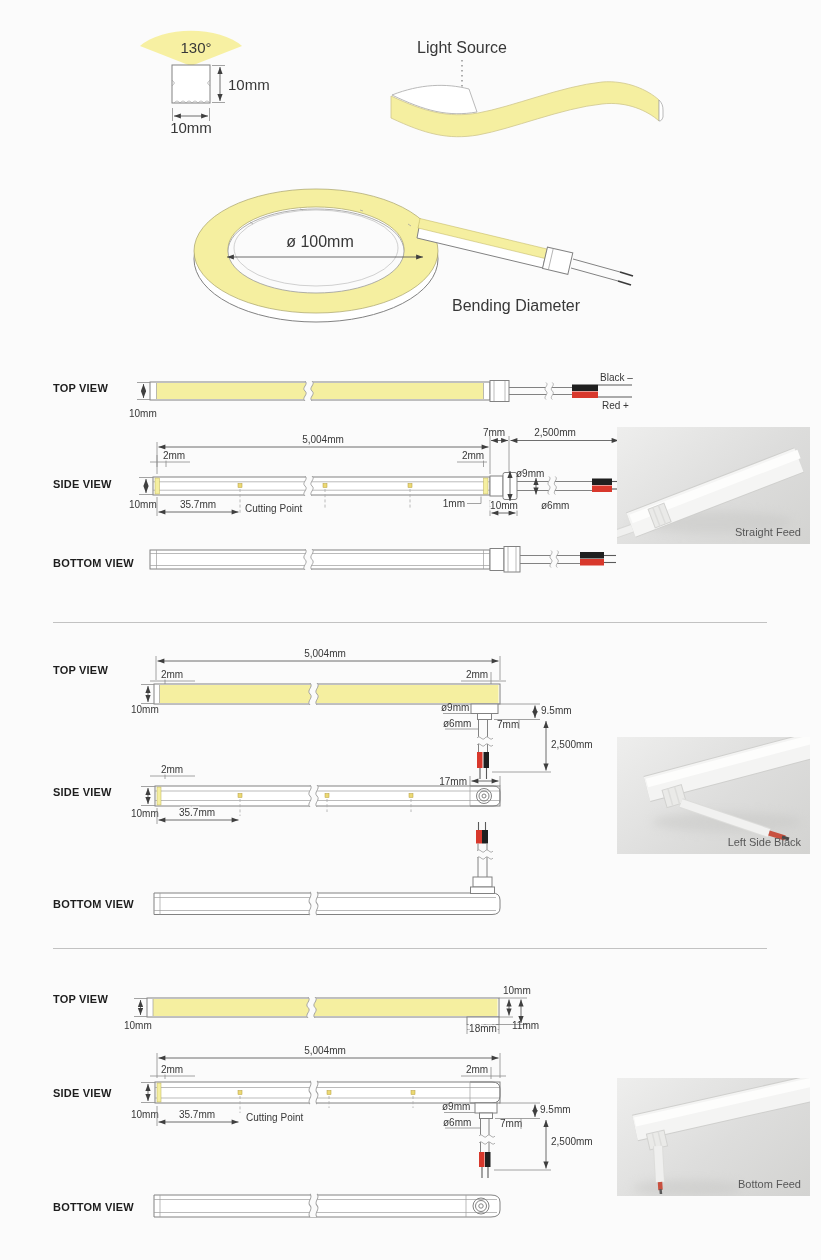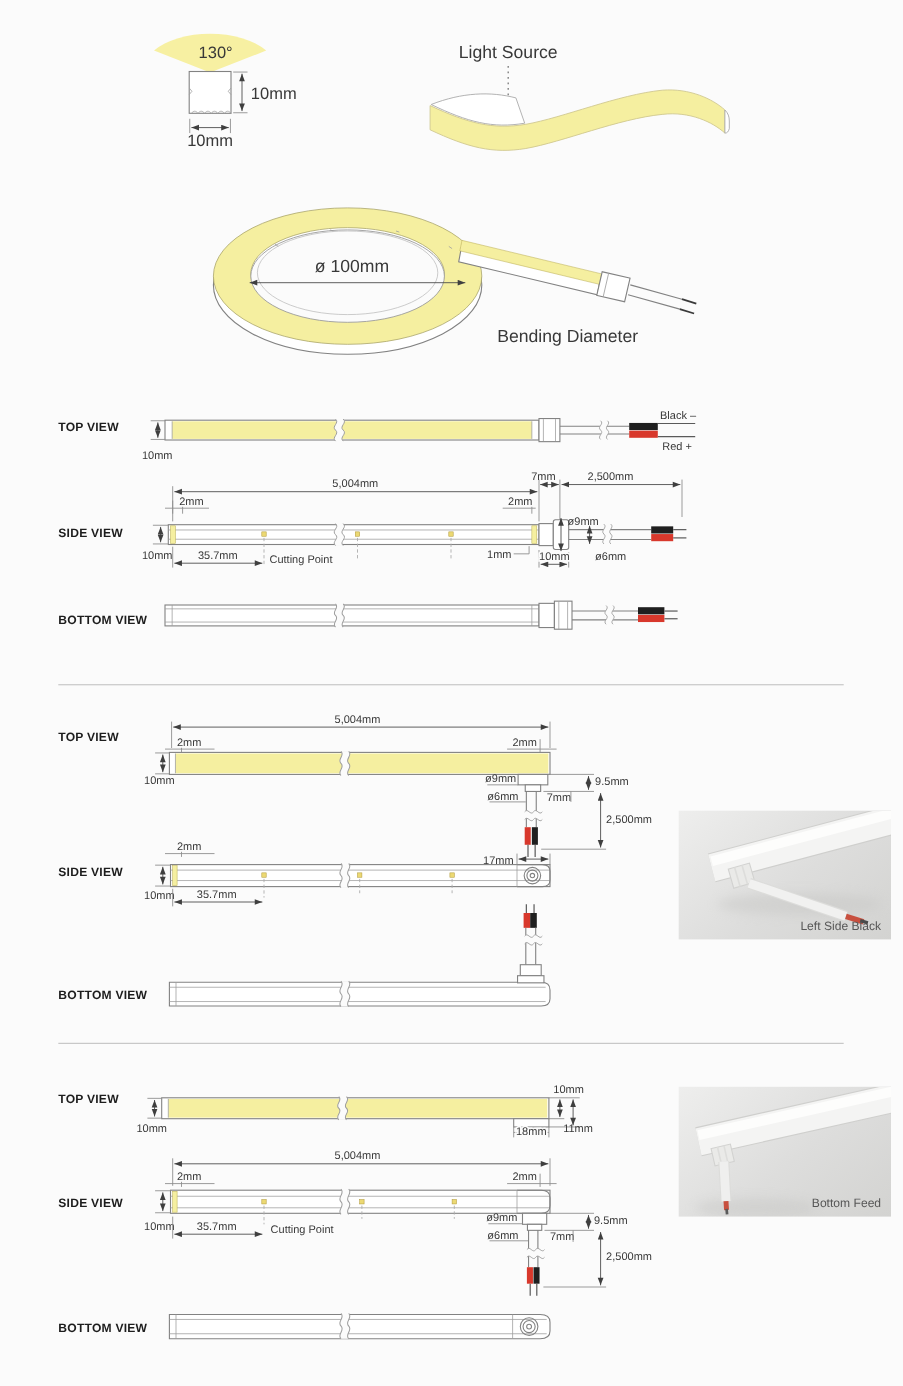--- a/index.html
+++ b/index.html
@@ -386,41 +386,57 @@
   <line x1="154" y1="1212.5" x2="497" y2="1212.5" class="inl"></line>
   <line x1="160" y1="1195" x2="160" y2="1217" class="inl"></line>
   <line x1="466" y1="1195" x2="466" y2="1217" class="inl"></line>
   <use href="#brk" transform="translate(310,1194) scale(1,1.15)"></use>
   <circle cx="481" cy="1206" r="8" class="oln"></circle>
   <circle cx="481" cy="1206" r="5.5" class="oln"></circle>
   <circle cx="481" cy="1206" r="2.2" class="oln"></circle>
 </g>
 </svg>
 
+<div class="photo" style="left:617px; top:427px;">
+  <svg width="193" height="117" viewBox="0 0 193 117">
+    <ellipse cx="95" cy="95" rx="80" ry="11" fill="#c7c7c5" opacity="0.5" style="filter:blur(5px)"></ellipse>
+    <line x1="-4" y1="108" x2="36" y2="94" stroke="#d8d8d6" stroke-width="9"></line>
+    <line x1="-4" y1="108" x2="36" y2="94" stroke="#f0f0ef" stroke-width="7"></line>
+    <line x1="14" y1="98" x2="182" y2="33" stroke="#cfcfcd" stroke-width="27"></line>
+    <line x1="14" y1="98" x2="182" y2="33" stroke="#f5f5f4" stroke-width="25"></line>
+    <line x1="14" y1="92" x2="182" y2="27" stroke="#fdfdfc" stroke-width="9"></line>
+    <g transform="rotate(-21 44 88)">
+      <rect x="34" y="78" width="17" height="20" fill="#eaeae8" stroke="#d2d2d0" stroke-width="1"></rect>
+      <line x1="39" y1="78" x2="39" y2="98" stroke="#dddddb" stroke-width="1.5"></line>
+      <line x1="45" y1="78" x2="45" y2="98" stroke="#dddddb" stroke-width="1.5"></line>
+    </g>
+  </svg>
+  <span class="cap">Straight Feed</span>
+</div>
 
 <div class="photo" style="left:617px; top:737px;">
   <svg width="193" height="117" viewBox="0 0 193 117">
     <ellipse cx="110" cy="85" rx="75" ry="10" fill="#c7c7c5" opacity="0.5" style="filter:blur(5px)"></ellipse>
     <line x1="30" y1="52" x2="196" y2="8" stroke="#cfcfcd" stroke-width="27"></line>
     <line x1="30" y1="52" x2="196" y2="8" stroke="#f4f4f3" stroke-width="25"></line>
     <line x1="30" y1="46" x2="196" y2="2" stroke="#fdfdfc" stroke-width="9"></line>
     <g transform="rotate(-16 58 62)">
       <rect x="48" y="50" width="20" height="18" fill="#eaeae8" stroke="#d2d2d0" stroke-width="1"></rect>
       <line x1="54" y1="50" x2="54" y2="68" stroke="#dddddb" stroke-width="1.5"></line>
       <line x1="61" y1="50" x2="61" y2="68" stroke="#dddddb" stroke-width="1.5"></line>
     </g>
     <line x1="64" y1="66" x2="152" y2="96" stroke="#dcdcda" stroke-width="10"></line>
     <line x1="64" y1="66" x2="152" y2="96" stroke="#f1f1f0" stroke-width="8"></line>
     <line x1="152" y1="96" x2="168" y2="101" stroke="#c8503f" stroke-width="5"></line>
     <line x1="165" y1="100" x2="172" y2="102" stroke="#4a4a4a" stroke-width="3"></line>
   </svg>
   <span class="cap">Left Side Black</span>
 </div>
 
-<div class="photo" style="left:617px; top:988px; height:118px;">
+<div class="photo" style="left:617px; top:1078px; height:118px;">
   <svg width="193" height="118" viewBox="0 0 193 118">
     <ellipse cx="70" cy="110" rx="55" ry="8" fill="#c7c7c5" opacity="0.5" style="filter:blur(5px)"></ellipse>
     <line x1="18" y1="50" x2="196" y2="10" stroke="#cfcfcd" stroke-width="27"></line>
     <line x1="18" y1="50" x2="196" y2="10" stroke="#f4f4f3" stroke-width="25"></line>
     <line x1="18" y1="44" x2="196" y2="4" stroke="#fdfdfc" stroke-width="9"></line>
     <g transform="rotate(-13 40 62)">
       <rect x="31" y="54" width="18" height="16" fill="#eaeae8" stroke="#d2d2d0" stroke-width="1"></rect>
       <line x1="37" y1="54" x2="37" y2="70" stroke="#dddddb" stroke-width="1.5"></line>
       <line x1="43" y1="54" x2="43" y2="70" stroke="#dddddb" stroke-width="1.5"></line>
     </g>

